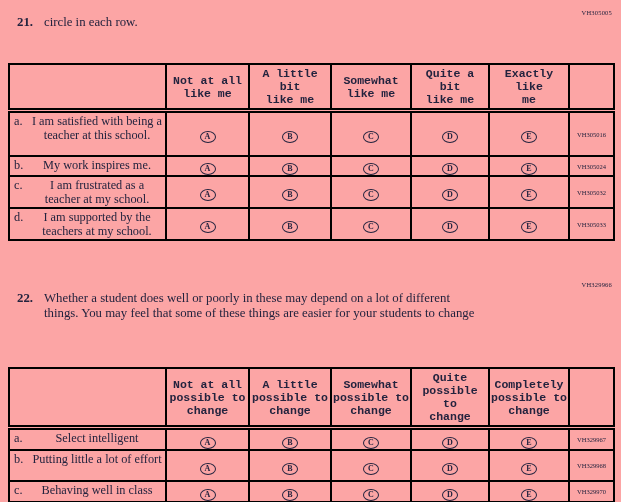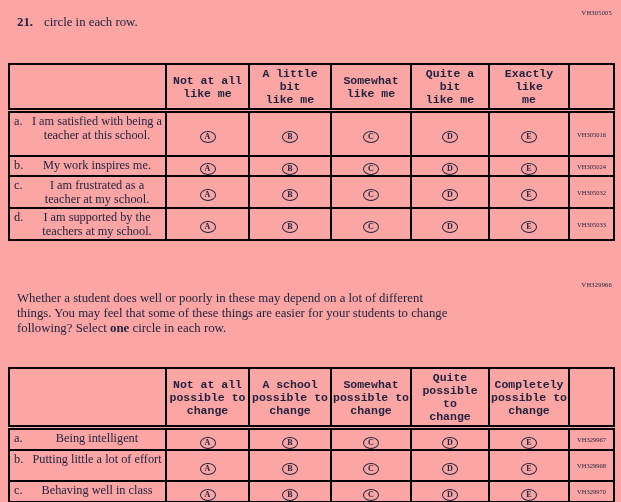--- a/index.html
+++ b/index.html
@@ -165,24 +165,24 @@
         <td class="opt-cell"><span class="opt">D</span></td>
         <td class="opt-cell"><span class="opt">E</span></td>
         <td class="code-cell">VH305033</td>
       </tr>
     </tbody>
   </table>
 
   <div id="q22-code" class="qcode">VH329966</div>
 
   <div id="q22" class="question">
+    <span class="qnum">22.</span>
     <span class="qtext">
       <span class="qline">Whether a student does well or poorly in these may depend on a lot of different</span>
       <span class="qline">things. You may feel that some of these things are easier for your students to change</span>
-      <span class="qline"><span>following? Select </span><b class="inline-bold">one</b><span> circle in each row.</span></span>
     </span>
   </div>
 
   <table id="t2" class="qtable">
     <colgroup>
       <col style="width:157px">
         <col style="width:83px">
         <col style="width:82px">
         <col style="width:80px">
         <col style="width:78px">
@@ -191,21 +191,21 @@
     </colgroup>
     <thead>
       <tr>
         <th></th>
         <th>
             <span class="hl">Not at all</span>
             <span class="hl">possible to</span>
             <span class="hl">change</span>
           </th>
         <th>
-            <span class="hl">A school</span>
+            <span class="hl">A little</span>
             <span class="hl">possible to</span>
             <span class="hl">change</span>
           </th>
         <th>
             <span class="hl">Somewhat</span>
             <span class="hl">possible to</span>
             <span class="hl">change</span>
           </th>
         <th>
             <span class="hl">Quite</span>
@@ -218,21 +218,21 @@
             <span class="hl">change</span>
           </th>
         <th></th>
       </tr>
     </thead>
     <tbody>
       <tr class="ra">
         <td class="stmt">
             <div class="si">
               <span class="rl">a.</span>
-              <span class="rt">Being intelligent</span>
+              <span class="rt">Select intelligent</span>
             </div>
           </td>
         <td class="opt-cell"><span class="opt">A</span></td>
         <td class="opt-cell"><span class="opt">B</span></td>
         <td class="opt-cell"><span class="opt">C</span></td>
         <td class="opt-cell"><span class="opt">D</span></td>
         <td class="opt-cell"><span class="opt">E</span></td>
         <td class="code-cell">VH329967</td>
       </tr>
       <tr class="rb">

